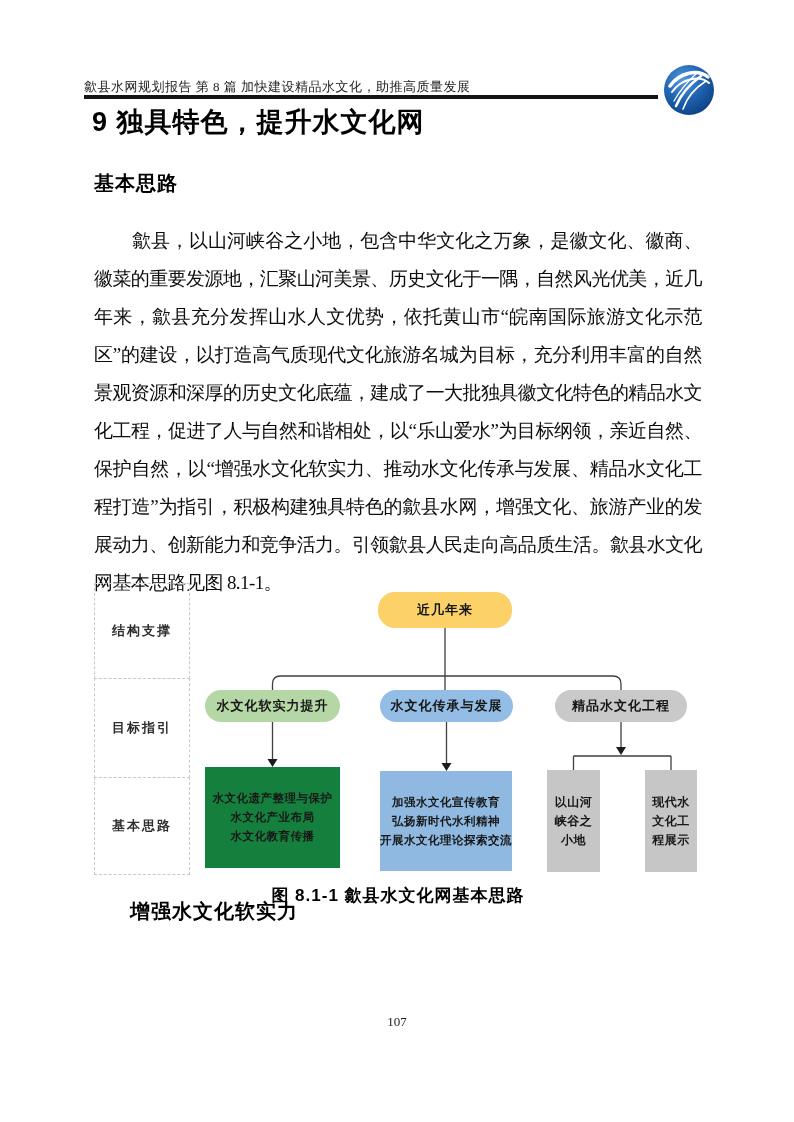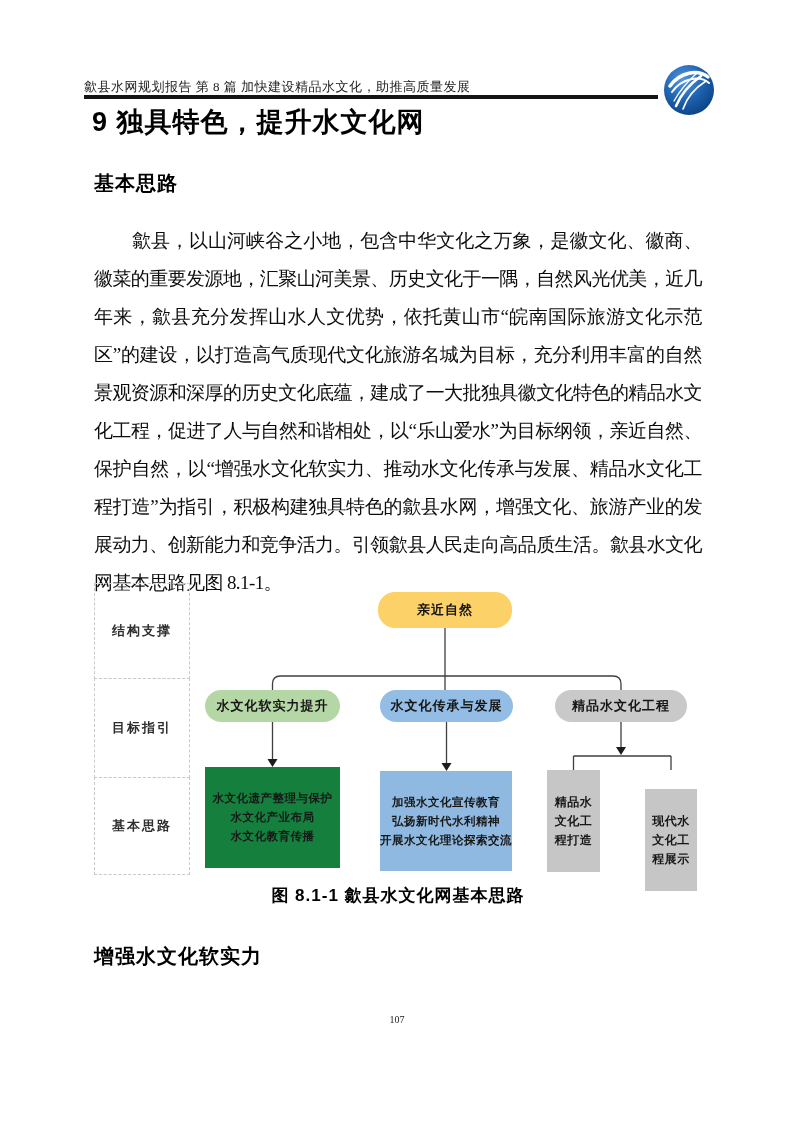--- a/index.html
+++ b/index.html
@@ -25,21 +25,21 @@
     position:absolute; left:92px; top:104px;
     font-family:"Liberation Sans", sans-serif; font-weight:bold;
     font-size:27px; letter-spacing:1px; color:#000;
   }
   .sec-heading {
     position:absolute; left:94px;
     font-family:"Liberation Sans", sans-serif; font-weight:bold;
     font-size:20px; letter-spacing:1px; color:#000;
   }
   .sec-heading.h1 { top:170px; }
-  .sec-heading.h2 { top:943px; }
+  .sec-heading.h2 { top:898px;margin-left:36px; }
   .body-para {
     position:absolute; left:94px; width:608px;
     font-size:19px; letter-spacing:-0.6px; line-height:38px;
     text-indent:2em; text-align:justify; text-align-last:left;
     color:#0d0d0d;
   }
   .body-para.p1 { top:222px; }
   .body-para.p2 { top:966px; }
   
   .diagram { position:absolute; left:94px; top:580px; width:608px; height:300px; }
@@ -66,29 +66,29 @@
     font-size:11.5px; line-height:19px; letter-spacing:0.5px;
     white-space:pre-line;
   }
   .detail.g { left:111px; top:187px; width:135px; height:101px; background:#15803d; }
   .detail.b { left:286px; top:191px; width:132px; height:100px; background:#8fb9e0; }
   .mini {
     font-size:12px; line-height:19px; letter-spacing:0.5px; padding:2px;
     word-break:break-all;
   }
   .mini.m1 { left:453px; top:190px; width:53px; height:102px; background:#c6c6c6; }
-  .mini.m2 { left:551px; top:190px; width:52px; height:102px; background:#c6c6c6;margin-top:19px; }
+  .mini.m2 { left:551px; top:190px; width:52px; height:102px; background:#c6c6c6; }
   .fig-caption {
     position:absolute; left:94px; top:884px; width:608px; text-align:center;
     font-family:"Liberation Sans", sans-serif; font-weight:bold;
     font-size:17px; letter-spacing:1px; color:#000;
   }
   .page-number {
     position:absolute; left:0; top:1014px; width:794px; text-align:center;
-    font-size:10px; color:#222;
+    font-size:13px; color:#222;
   }
 </style>
 </head>
 <body>
 
 <div class="page">
 
   <div class="header-text">歙县水网规划报告 第 8 篇 加快建设精品水文化，助推高质量发展</div>
   <div class="header-rule"></div>
   <svg class="logo" viewBox="0 0 52 52">
@@ -134,33 +134,33 @@
     <div class="dash-box r1">
         <span>结构支撑</span>
       </div>
     <div class="dash-box r2">
         <span>目标指引</span>
       </div>
     <div class="dash-box r3">
         <span>基本思路</span>
       </div>
 
-    <div class="node pill root-pill">亲近自然</div>
+    <div class="node pill root-pill">近几年来</div>
 
     <div class="node pill g">水文化软实力提升</div>
     <div class="node pill b">水文化传承与发展</div>
     <div class="node pill y">精品水文化工程</div>
 
     <div class="node detail g">水文化遗产整理与保护
 水文化产业布局
 水文化教育传播</div>
     <div class="node detail b">加强水文化宣传教育
 弘扬新时代水利精神
 开展水文化理论探索交流</div>
-    <div class="node mini m1">精品水文化工程打造</div>
+    <div class="node mini m1">以山河峡谷之小地</div>
     <div class="node mini m2">现代水文化工程展示</div>
   </div>
 
   <div class="fig-caption">图 8.1-1 歙县水文化网基本思路</div>
 
   <div class="sec-heading h2">增强水文化软实力</div>
 
   <div class="page-number">107</div>
 </div>
 

